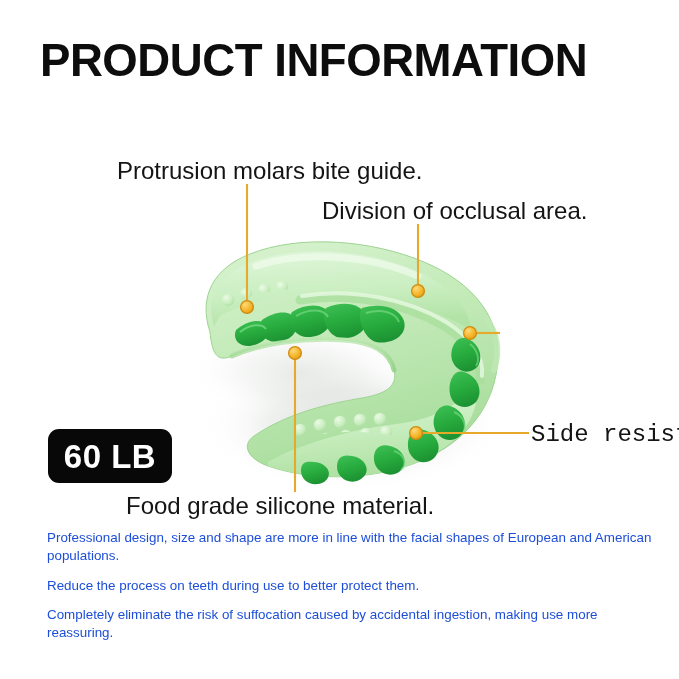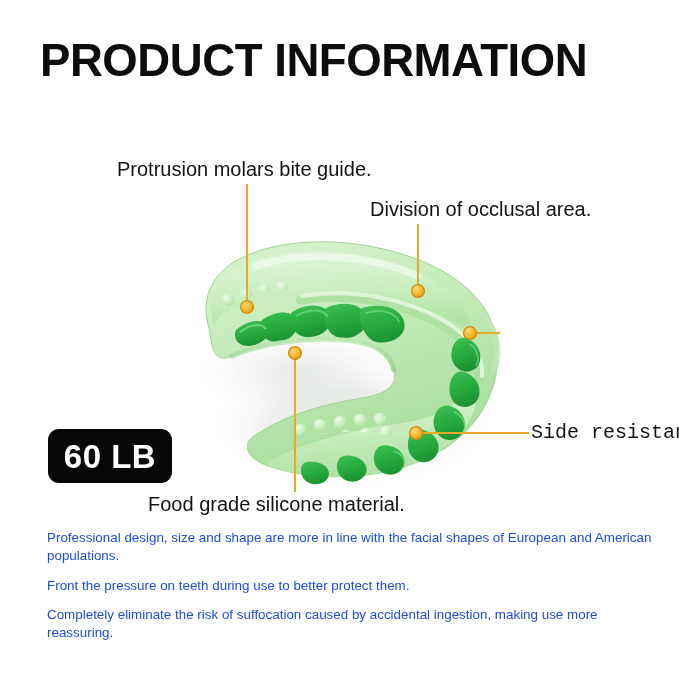--- a/index.html
+++ b/index.html
@@ -40,30 +40,30 @@
     top: 0;
     width: 679px;
     height: 679px;
     pointer-events: none;
   }
   #product-svg { display: block; }
 
   
   .callout-label {
     position: absolute;
-    font-size: 20px;
+    font-size: 24px;
     color: #141414;
     white-space: nowrap;
     line-height: 1;
   }
   #callout-protrusion  { left: 117px; top: 159px; }
-  #callout-occlusal    { left: 322px; top: 199px; margin-left: 48px; }
+  #callout-occlusal    { left: 322px; top: 199px; }
   #callout-front       { left: 502px; top: 323px; }
   #callout-side        { left: 531px; top: 423px; font-family: Liberation Mono, monospace; }
-  #callout-silicone    { left: 148px; top: 494px; }
+  #callout-silicone    { left: 126px; top: 494px; }
 
   
   #weight-badge {
     position: absolute;
     left: 48px;
     top: 429px;
     width: 124px;
     height: 54px;
     background: #080808;
     border-radius: 11px;
@@ -268,17 +268,17 @@
   <div class="callout-label" id="callout-occlusal">Division of occlusal area.</div>
   <div class="callout-label" id="callout-side">Side resistance.</div>
   <div class="callout-label" id="callout-silicone">Food grade silicone material.</div>
 
   <div id="weight-badge">
     <span id="weight-badge-text">60 LB</span>
   </div>
 
   <div id="description-block">
     <div class="desc-line">Professional design, size and shape are more in line with the facial shapes of European and American populations.</div>
-    <div class="desc-line">Front the pressure on teeth during use to better protect them.</div>
+    <div class="desc-line">Reduce the process on teeth during use to better protect them.</div>
     <div class="desc-line">Completely eliminate the risk of suffocation caused by accidental ingestion, making use more reassuring.</div>
   </div>
 
 </div>
 
 </body></html>

